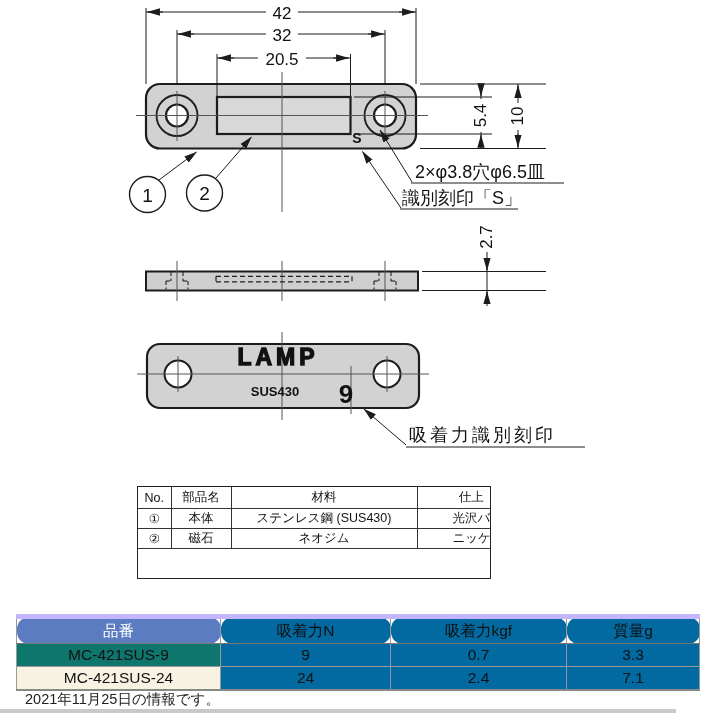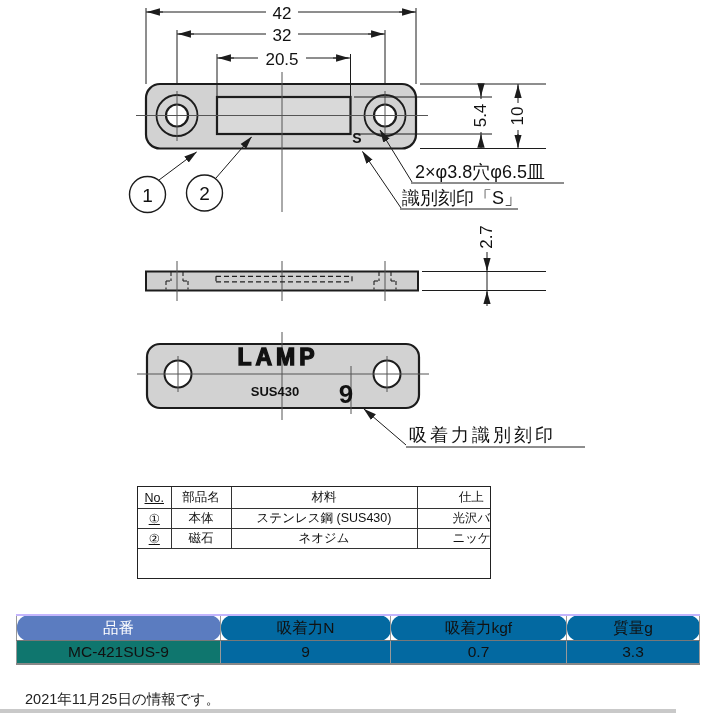--- a/index.html
+++ b/index.html
@@ -15,28 +15,28 @@
   .stamp-sus{font-size:13px;font-weight:bold;}
   .stamp-9{font-size:26px;font-weight:bold;}
   .logo-lamp{font-size:23px;font-weight:bold;letter-spacing:4px;paint-order:stroke;}
   
   .parts-box{position:absolute;left:137px;top:486px;width:354px;height:93px;
     border:1.6px solid #222;box-sizing:border-box;background:#fff;}
   .parts-box table{border-collapse:collapse;width:100%;table-layout:fixed;}
   .parts-box td,.parts-box th{border:1px solid #333;font-size:12.5px;font-weight:normal;
     text-align:center;padding:0;height:19px;white-space:nowrap;overflow:hidden;}
   .parts-box tr.hdr td{height:21px;}
-  .parts-box td:first-child{border-left:none;text-decoration:underline;}
+  .parts-box td:first-child{border-left:none;}
   .parts-box td:last-child{border-right:none;padding-left:35px;}
   .parts-box tr.hdr td{border-top:none;}
   
   .prod-table{position:absolute;left:16px;top:614px;width:684px;border-collapse:collapse;
     table-layout:fixed;font-size:15.5px;}
   .prod-table td{border:1px solid #999;text-align:center;padding:0;height:22px;background:#0369a1;}
-  .prod-table tr.hdr td{height:24px;border-top:2px solid #c4b5fd;border-bottom:1.5px solid #777;border-radius:12px;}
+  .prod-table tr.hdr td{height:24px;border-top:5px solid #c4b5fd;border-bottom:1.5px solid #777;border-radius:12px;}
   .prod-table tr:last-child td{border-bottom:2px solid #888;}
   .prod-table tr.hdr td.c0{color:#fff;}
   .footer-note{position:absolute;left:17px;top:690px;font-size:14.5px;color:#222;margin-left:8px;}
   .bottom-strip{position:absolute;left:0;top:709px;width:676px;height:4px;background:#c9c9c9;}
 </style>
 </head>
 <body>
 
 <div class="stage">
 
@@ -257,18 +257,24 @@
       <td>吸着力N</td>
       <td>吸着力kgf</td>
       <td>質量g</td>
     </tr>
     <tr>
       <td style="background:#0f766e">MC-421SUS-9</td>
       <td>9</td>
       <td>0.7</td>
       <td>3.3</td>
     </tr>
+    <tr>
+      <td style="background:#f7f2e1">MC-421SUS-24</td>
+      <td>24</td>
+      <td>2.4</td>
+      <td>7.1</td>
+    </tr>
   </tbody>
     </table>
 
   <div class="footer-note">2021年11月25日の情報です。</div>
   <div class="bottom-strip"></div>
 </div>
 
 </body></html>

